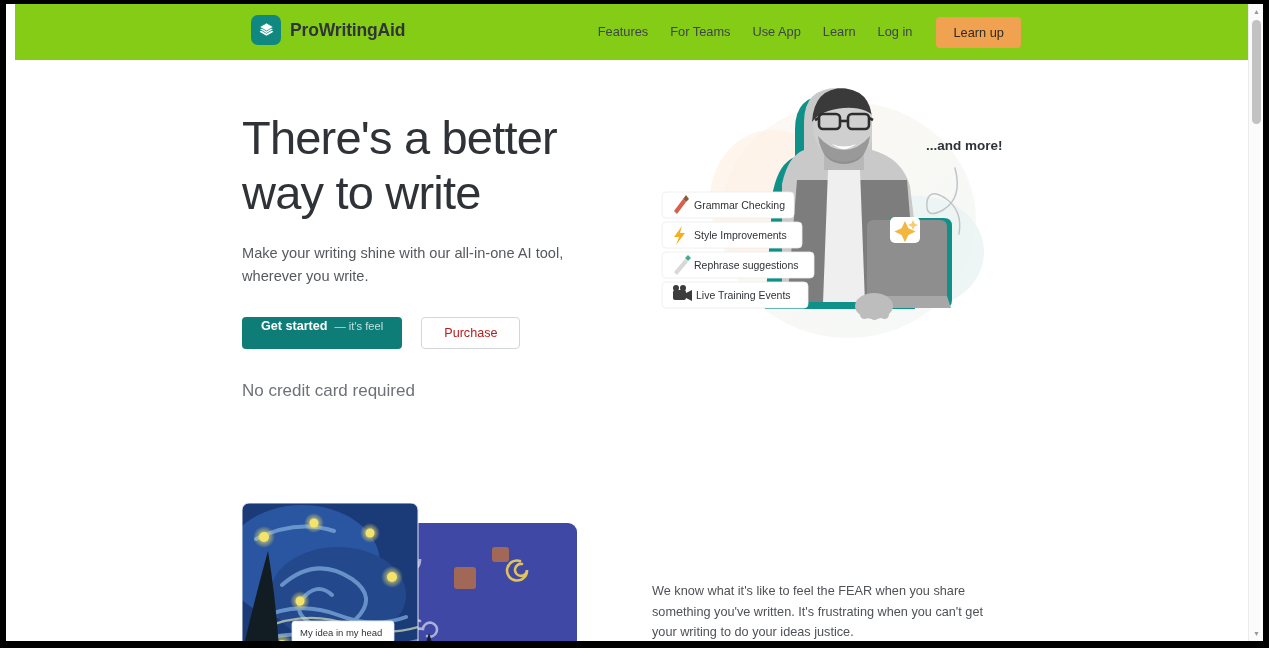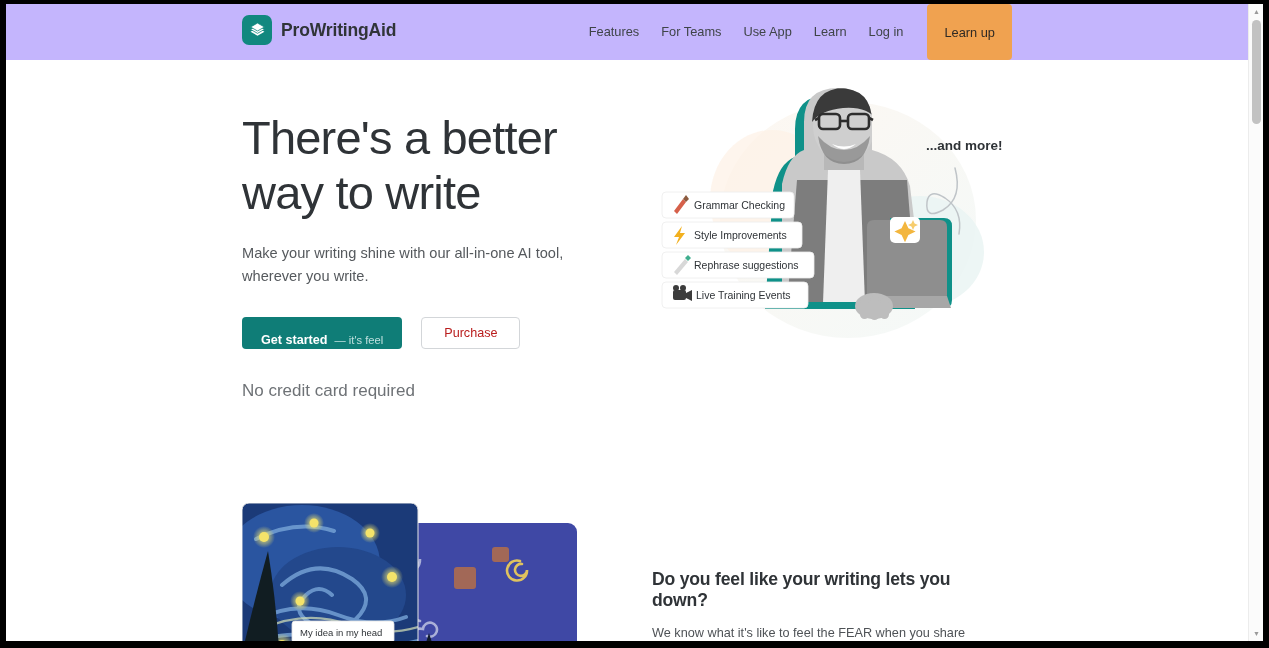--- a/index.html
+++ b/index.html
@@ -53,23 +53,23 @@
   #content {
     position:absolute;
     left:0; top:0;
     width:1242px;
     height:637px;
   }
 
   
   #site-header {
     position:absolute;
-    left:0; top:0;
+    left:9px; top:0;
     width:1242px; height:56px;
-    background:#c4b5fd;
+    background:#84cc16;
   }
   #header-inner {
     position:relative;
     width:770px;
     margin:0 auto;
     height:56px;
   }
   #brand {
     position:absolute;
     left:0; top:11px;
@@ -86,21 +86,21 @@
     font-size:17.5px;
     font-weight:bold;
     color:#303438;
     letter-spacing:-0.15px;
   }
 
   #main-nav {
     position:absolute;
     right:0; top:0;
     height:56px;
-    display:flex; gap:0px;
+    display:flex; align-items:center; gap:0px;
   }
   .nav-link {
     font-size:12.8px;
     color:#3f4448;
     text-decoration:none;
     padding:0 11px;
     line-height:56px;
     white-space:nowrap;
   }
   #signup-button {
@@ -145,21 +145,21 @@
     color:#55595d;
   }
   #hero-cta-row {
     margin-top:29px;
     display:flex; align-items:center; gap:19px;
   }
   #get-started-button {
     background:#0f7d77;
     border:none;
     border-radius:4px;
-    padding:16px 19px;
+    padding:2px 19px;
     height:32px;
     cursor:pointer;
     display:flex; align-items:baseline; gap:7px;
     font-family:inherit;
   }
   #get-started-label {
     color:#ffffff; font-size:12.6px; font-weight:bold;
   }
   #get-started-sublabel {
     color:#bfe0de; font-size:11.2px;
@@ -441,21 +441,20 @@
                 <rect x="50" y="118" width="102" height="22" rx="3" fill="#ffffff"></rect>
                 <rect x="50" y="118" width="102" height="22" rx="3" fill="none" stroke="#e2e2e2" stroke-width="0.8"></rect>
                 <text x="58" y="133" font-family="Liberation Sans, sans-serif" font-size="9.5" fill="#2f3337">My idea in my head</text>
               </g>
 
               <circle cx="118" cy="176" r="22" fill="none" stroke="#e9a9b8" stroke-width="5"></circle>
             </svg>
           </div>
 
           <div id="section-two-copy">
-            <h2 id="section-two-title">Do you feel like your writing lets you down?</h2>
             <p id="section-two-body">We know what it's like to feel the FEAR when you share something you've written. It's frustrating when you can't get your writing to do your ideas justice.</p>
           </div>
 
         </div>
       </section>
 
     </div>
 
     <div id="scrollbar-track">
       <div id="scrollbar-up-arrow">▲</div>

